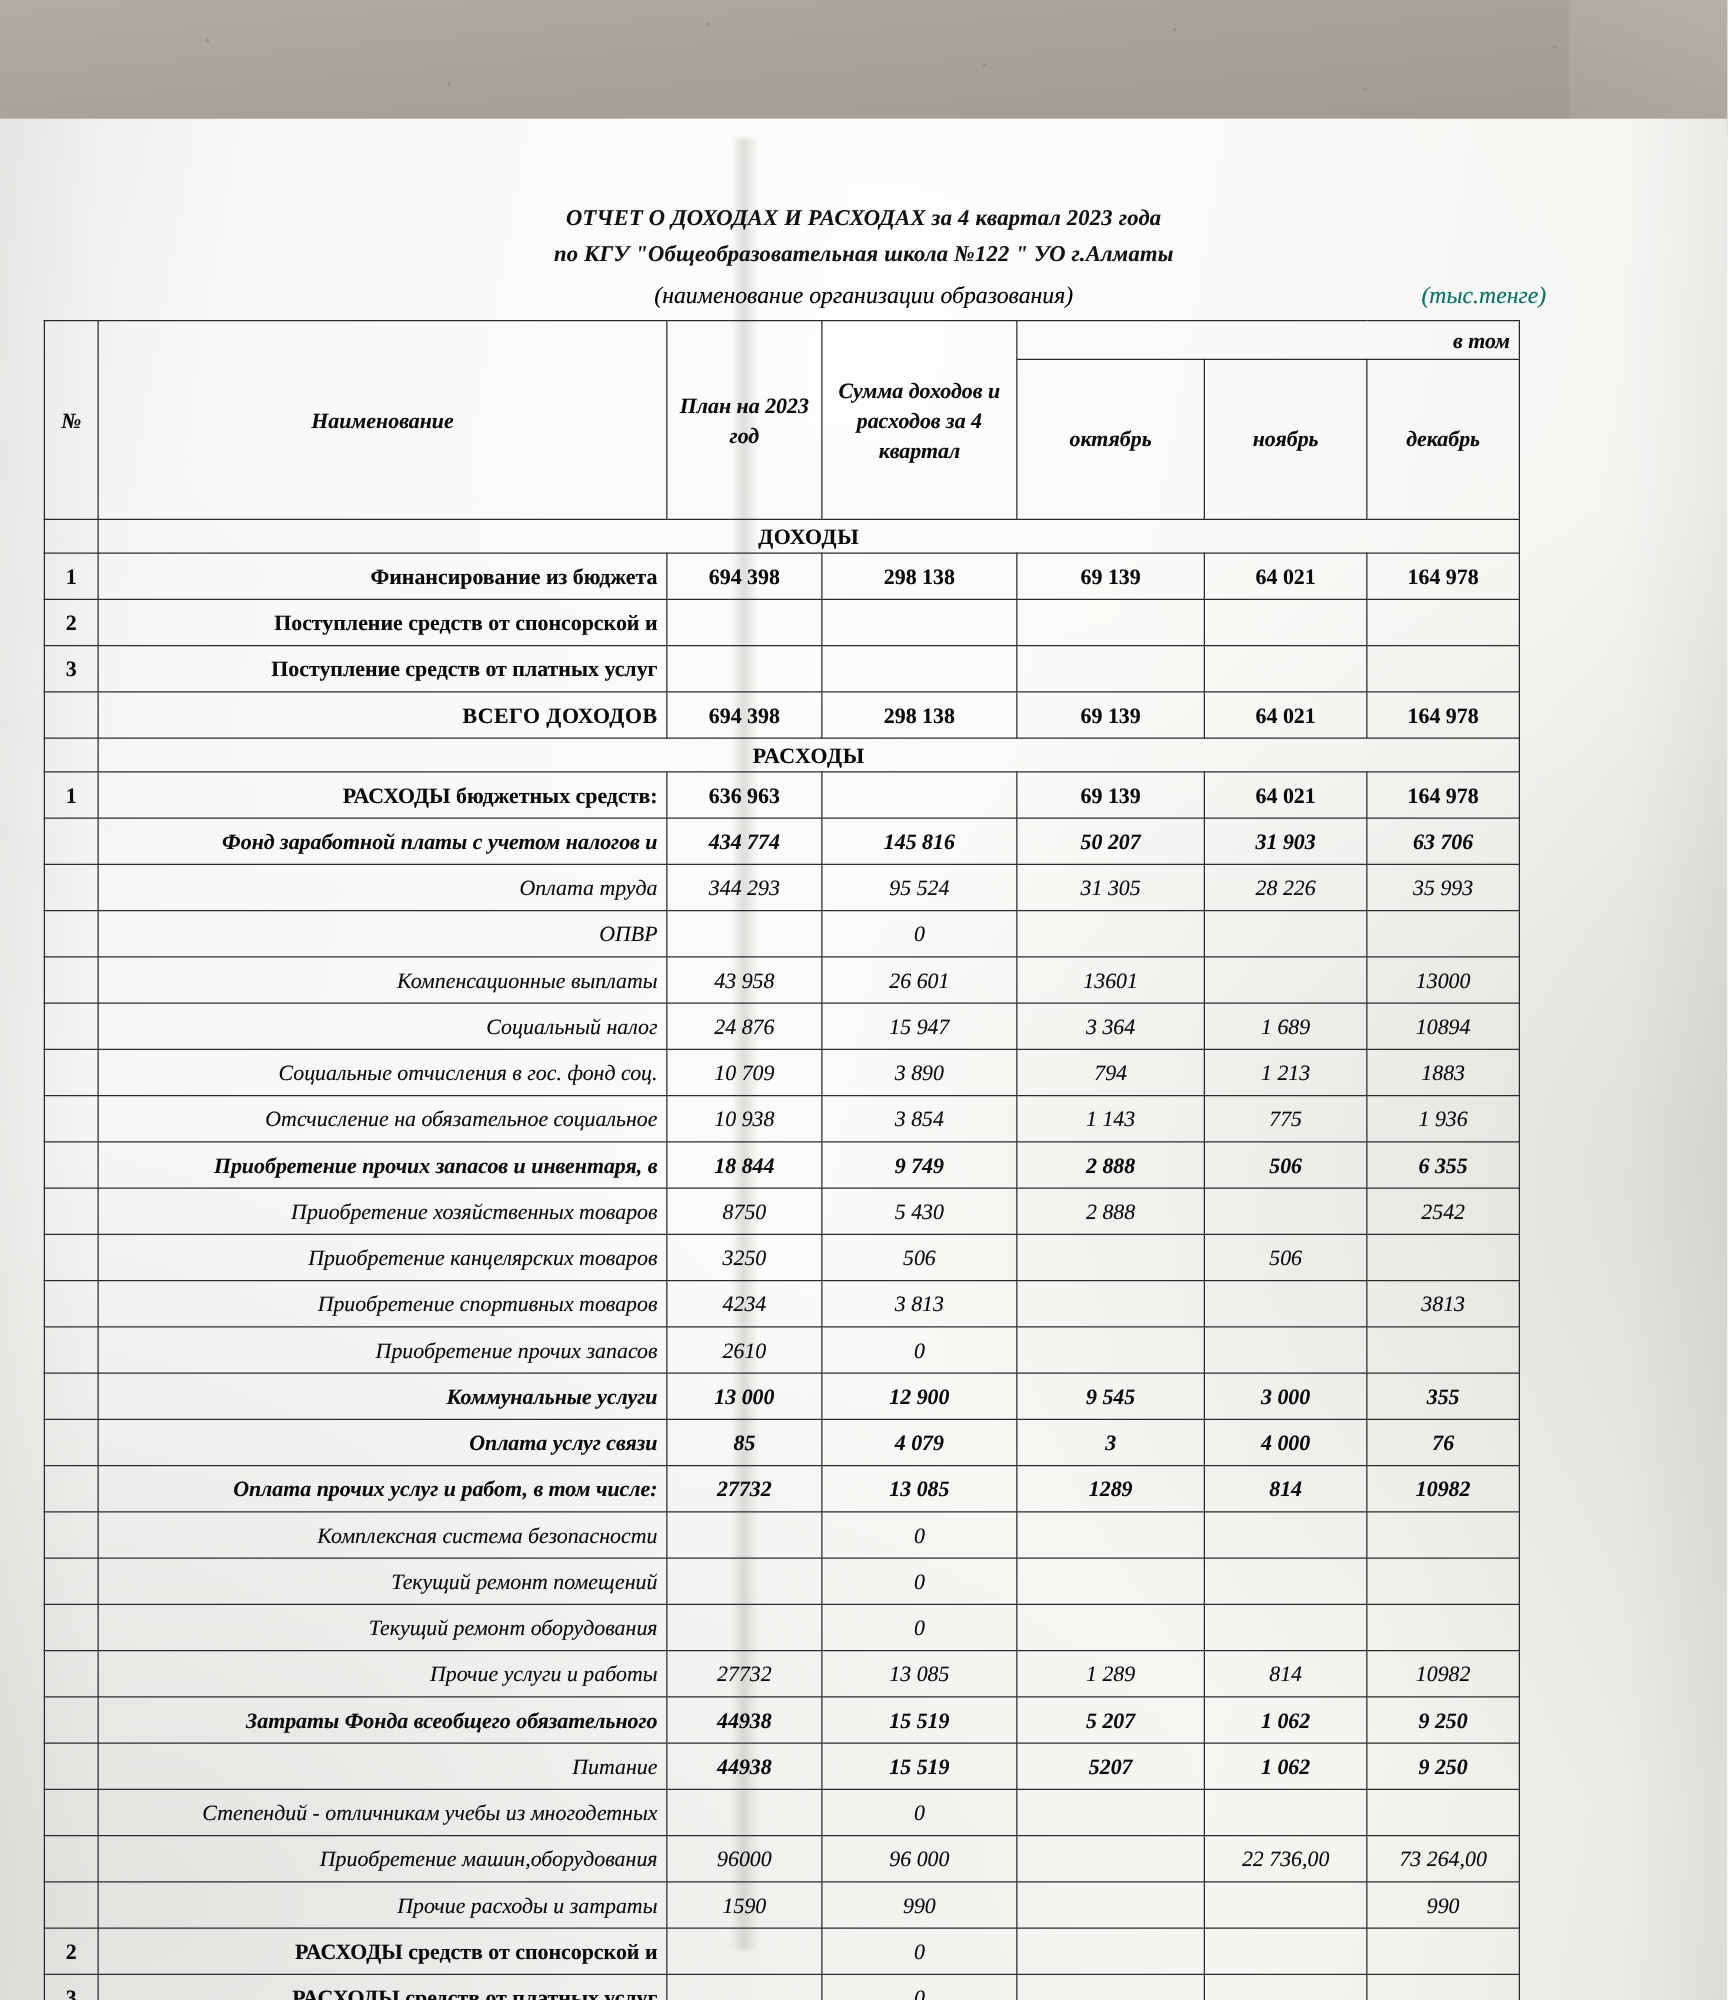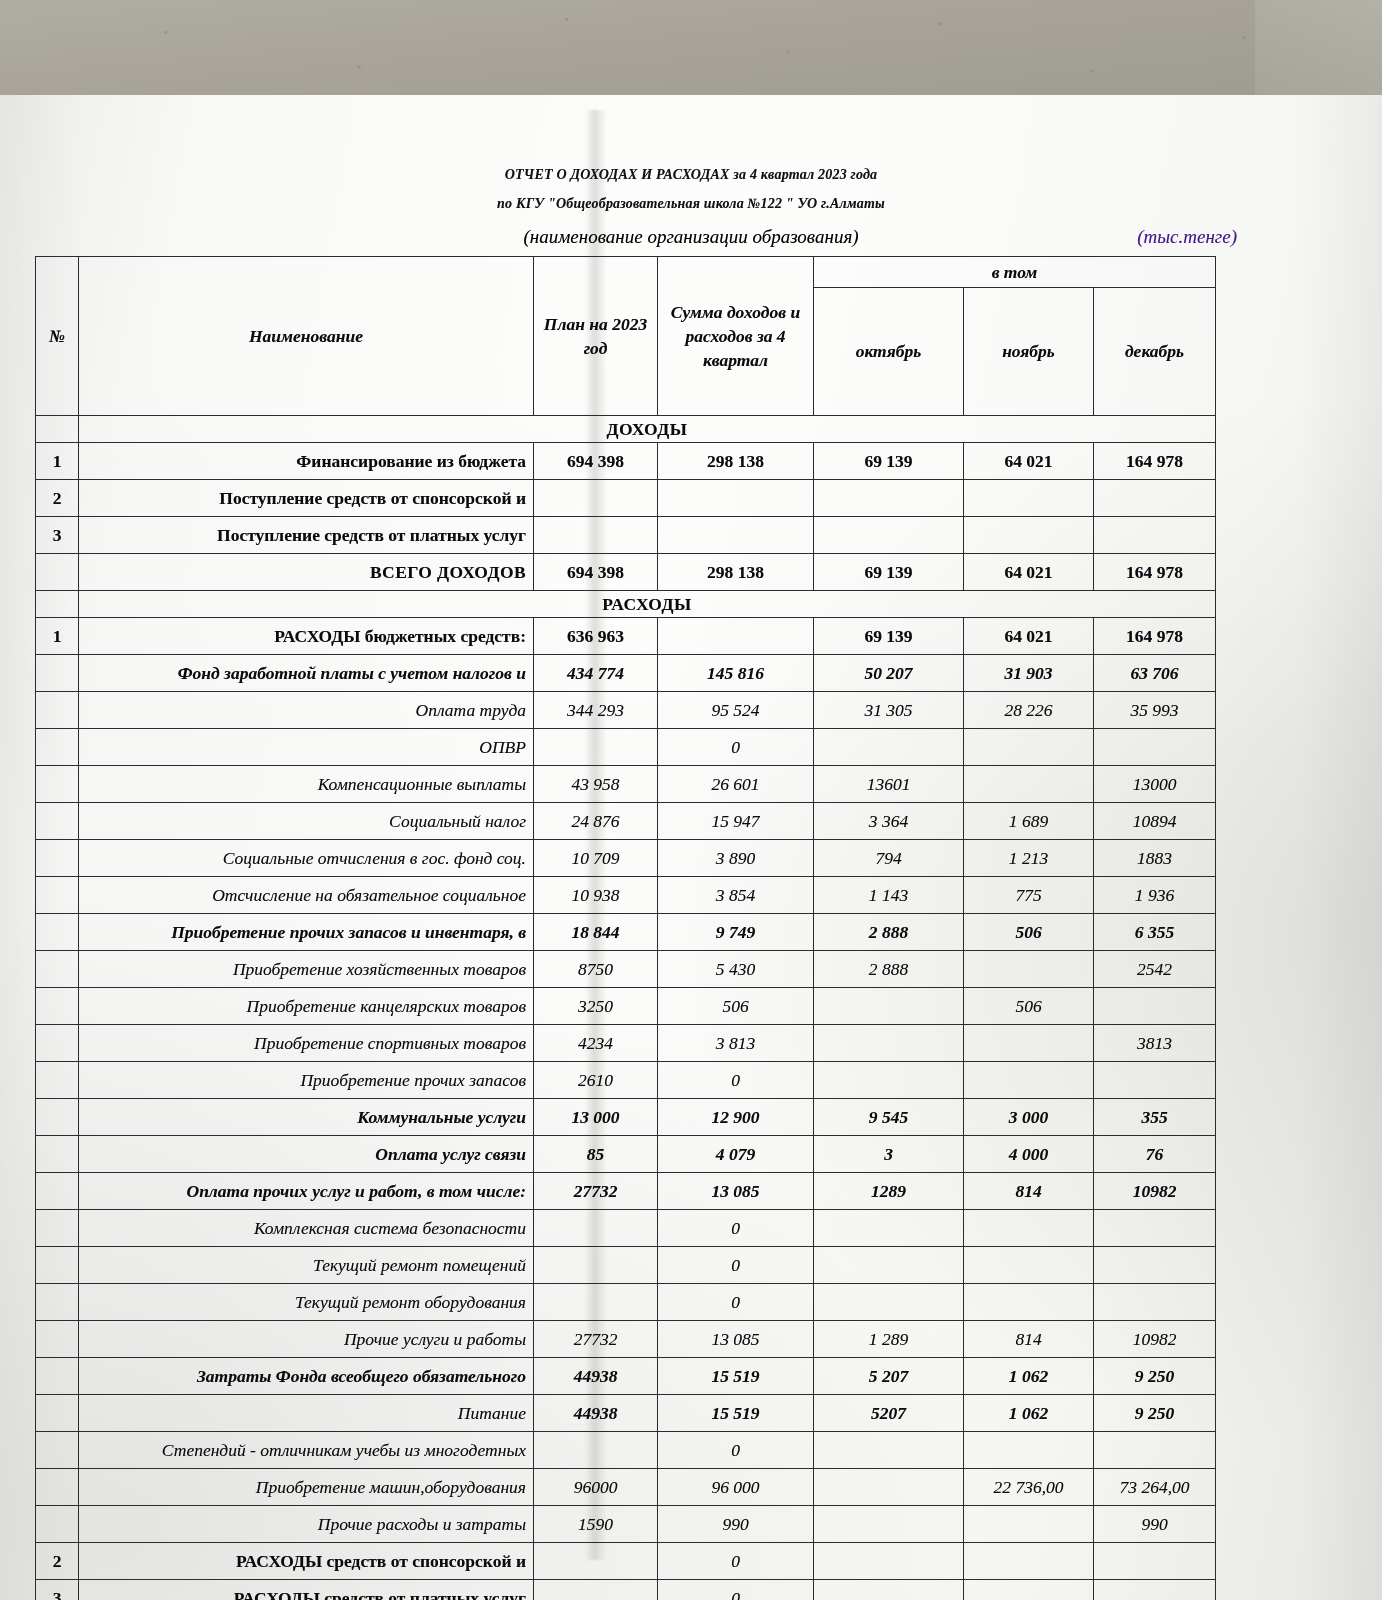--- a/index.html
+++ b/index.html
@@ -74,21 +74,21 @@
   
   #titleblock {
     position: absolute;
     left: 0; top: 160px;
     width: 1382px;
     text-align: center;
   }
   .ttl {
     font-style: italic;
     font-weight: bold;
-    font-size: 14px;
+    font-size: 18px;
     color: #17181a;
     letter-spacing: .2px;
     line-height: 29px;
     white-space: nowrap;
   }
   .ttl.sub {
     font-weight: bold;
   }
   #caption-row {
     position: absolute;
@@ -103,21 +103,21 @@
     text-align: center;
     font-style: italic;
     font-size: 19px;
     color: #000000;
   }
   #units {
     position: absolute;
     right: 145px; top: 0;
     font-style: italic;
     font-size: 19px;
-    color: #4c1d95;
+    color: #0f766e;
   }
 
   
   #tbl {
     position: absolute;
     left: 35px; top: 256px;
     width: 1180px;
     border-collapse: collapse;
     table-layout: fixed;
     color: #111214;
@@ -145,21 +145,21 @@
     font-weight: bold;
     font-size: 18px;
     line-height: 24px;
     padding-top: 4px;
     padding-bottom: 4px;
   }
   td.h-num    { height: 158px; vertical-align: top; padding-top: 6px; }
   td.h-name   { vertical-align: top; padding-top: 6px; }
   td.h-plan   { vertical-align: top; padding-top: 6px; }
   td.h-sum    { vertical-align: top; padding-top: 6px; }
-  td.h-vtom   { height: 28px; vertical-align: middle; }
+  td.h-vtom   { height: 28px; vertical-align: middle; text-align: right; }
   td.h-month  { height: 120px; vertical-align: top; padding-top: 34px; }
 
   
   tr.section td {
     text-align: center;
     font-weight: bold;
     font-size: 20px;
     height: 26px;
     letter-spacing: .5px;
     border-left-color: #2e3033;

